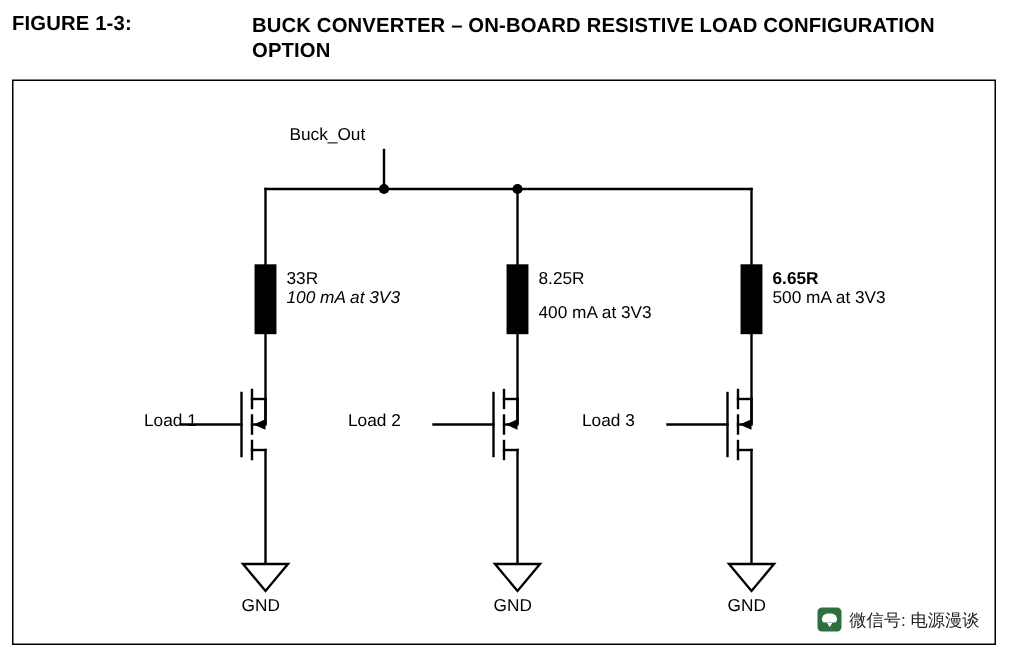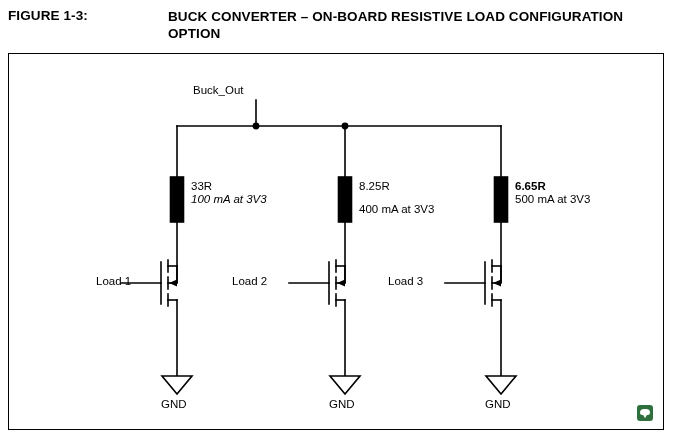--- a/index.html
+++ b/index.html
@@ -214,16 +214,17 @@
     <div class="lbl" style="left:55px; top:221px;margin-left:32px;">Load 1</div>
     <div class="lbl" style="left:223px; top:221px;">Load 2</div>
     <div class="lbl" style="left:379px; top:221px;">Load 3</div>
 
     <div class="lbl" style="left:152px; top:344px;">GND</div>
     <div class="lbl" style="left:320px; top:344px;">GND</div>
     <div class="lbl" style="left:476px; top:344px;">GND</div>
 
     <div class="watermark">
       <span class="wm-logo"></span>
+      <span>微信号: 电源漫谈</span>
     </div>
 
   </div>
 </div>
 
 </body></html>

